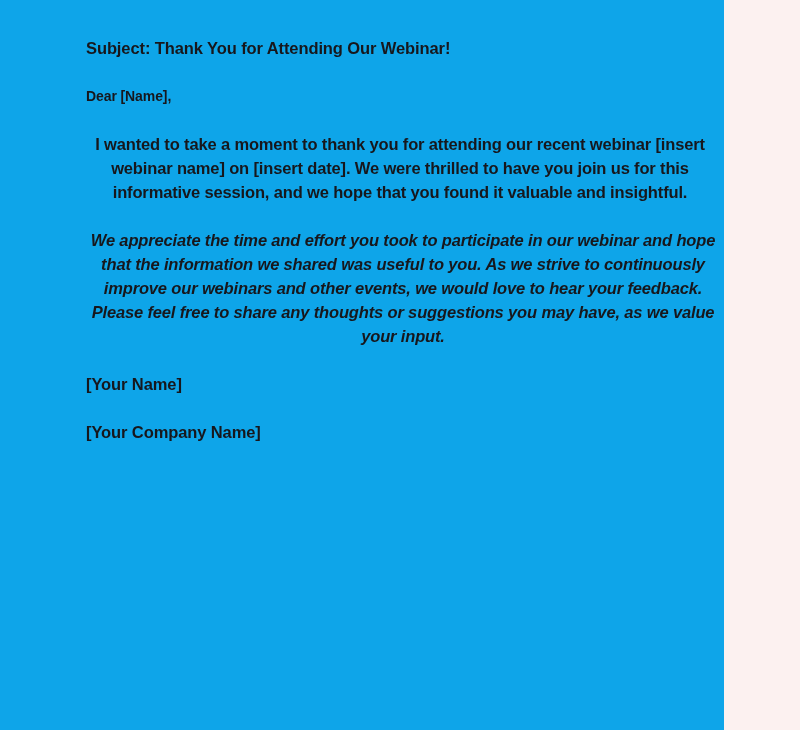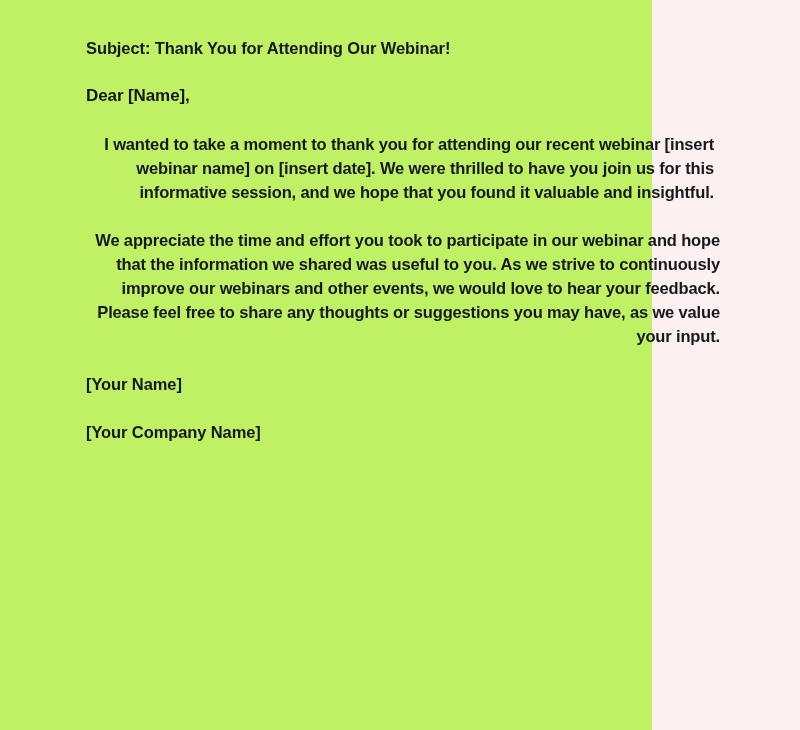--- a/index.html
+++ b/index.html
@@ -9,57 +9,57 @@
   body {
     width: 800px;
     height: 730px;
     background: #fcf1f0;
     font-family: "Liberation Sans", sans-serif;
     overflow: hidden;
   }
 
   .page {
     box-sizing: border-box;
-    width: 652px;
+    width: 724px;
     height: 730px;
-    background: #bef264;
+    background: #0ea5e9;
     padding: 36px 86px 0 86px;
   }
 
   .doc-body {
     width: 628px;
   }
 
   .subject-line {
     font-size: 16.5px;
     font-weight: 700;
     line-height: 24px;
     color: #17171c;
     letter-spacing: -0.1px;
     margin: 0 0 24px 0;
     white-space: nowrap;
   }
 
   .salutation {
-    font-size: 17px;
+    font-size: 14px;
     font-weight: 600;
     line-height: 24px;
     color: #17171c;
     letter-spacing: -0.1px;
     margin: 0 0 24px 0;
   }
 
   .para {
     font-size: 16.5px;
     font-weight: 600;
     line-height: 24px;
     color: #17171c;
     letter-spacing: -0.15px;
     margin: 8px 0 24px 0;
-    text-align: right;
+    text-align: center;
   }
 
   .signoff {
     font-size: 16.5px;
     font-weight: 600;
     line-height: 24px;
     color: #17171c;
     letter-spacing: -0.1px;
     margin: 0 0 24px 0;
   }
@@ -74,20 +74,21 @@
     margin: 0 0 24px 0;
   }
 
   .signature-company {
     margin-bottom: 0;
   }
 
   
   .para.wide {
     width: 634px;
+    font-style: italic;
   }
 </style>
 </head>
 <body>
 
 <div class="page">
   <div class="doc-body">
 
     <p class="subject-line">Subject: Thank You for Attending Our Webinar!</p>
 

